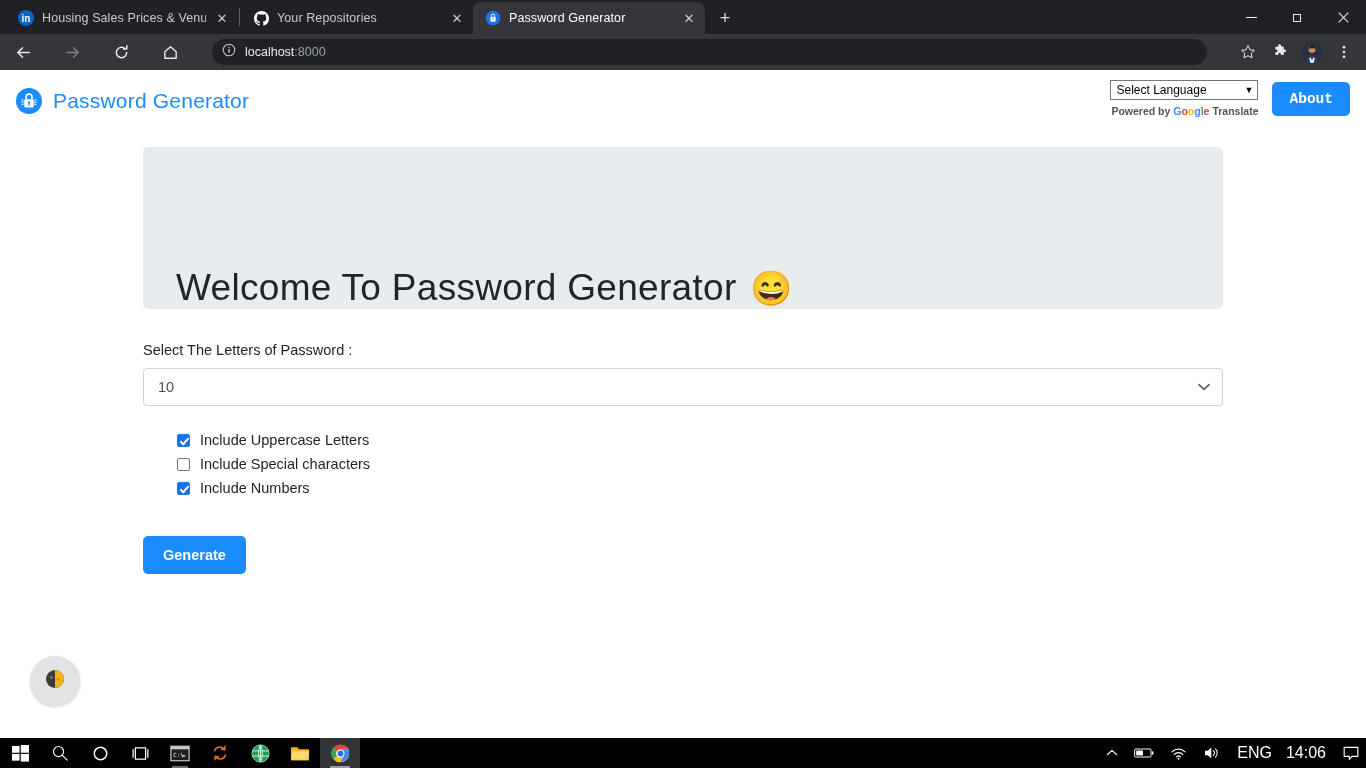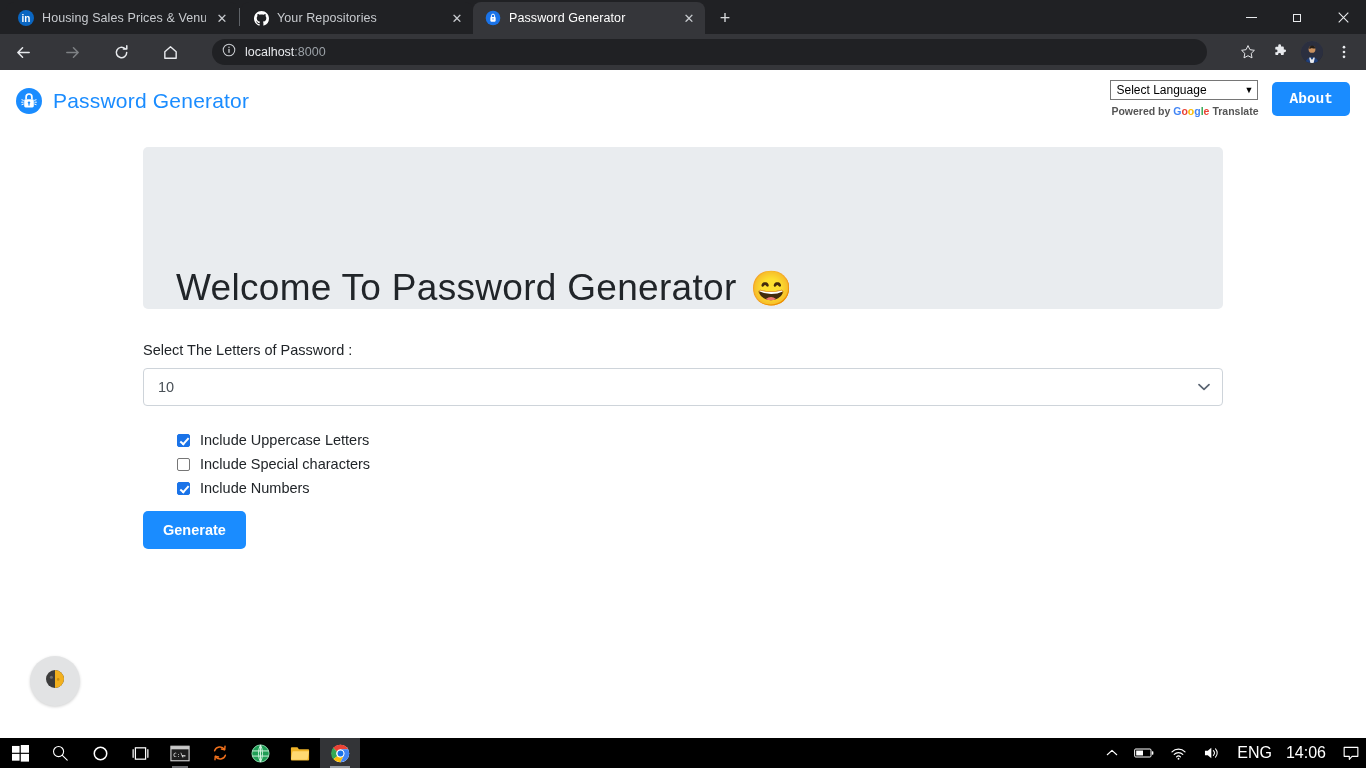--- a/index.html
+++ b/index.html
@@ -182,21 +182,21 @@
     background: #1a73e8; border-color: #1a73e8;
   }
   .cbox.checked::after {
     content: ""; position: absolute;
     left: 4px; top: 1px; width: 3px; height: 7px;
     border: solid #ffffff; border-width: 0 2px 2px 0;
     transform: rotate(42deg);
   }
 
   .generate-btn {
-    margin-top: 11px; margin-left: 0;
+    margin-top: 36px; margin-left: 0;
     background: #1a8cff; color: #ffffff;
     border: none; border-radius: 5px;
     padding: 11px 20px; font-size: 14.5px; font-weight: bold;
     font-family: "Liberation Sans", sans-serif; cursor: pointer;
   }
 
   .a11y-widget {
     position: absolute; left: 30px; bottom: 32px;
     width: 50px; height: 50px; border-radius: 50%;
     background: #e2e3e4;

